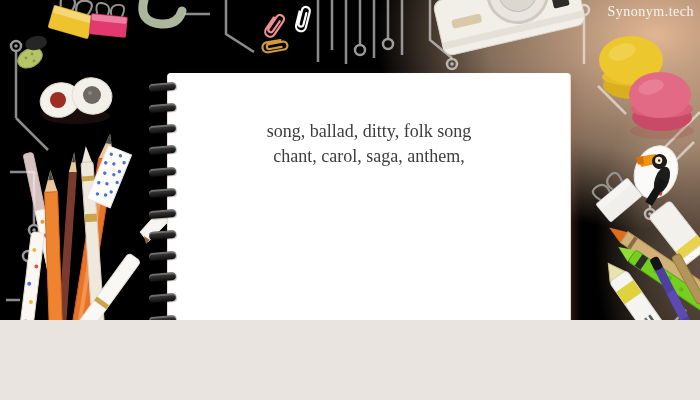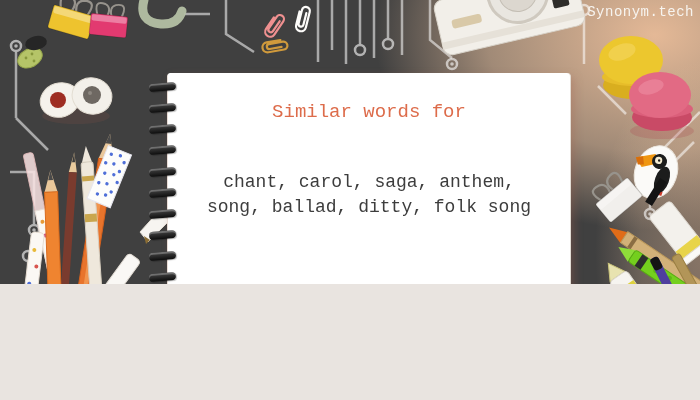--- a/index.html
+++ b/index.html
@@ -1,19 +1,19 @@
 <!DOCTYPE html>
 <html><head>
 <meta charset="utf-8">
 <style>
   html,body { margin:0; padding:0; background:#e9e4e0; }
   .stage {
-    position:relative; width:700px; height:284px; overflow:hidden;
-    background:#404040;
-    font-family:Liberation Mono, monospace;
+    position:relative; width:700px; height:320px; overflow:hidden;
+    background:#000000;
+    font-family:Liberation Serif, serif;
   }
   .layer { position:absolute; left:0; top:0; }
   .brand {
     position:absolute; top:4px; right:6px; z-index:5;
     color:#f7f4ef; font-size:14px; letter-spacing:.5px;
     text-decoration:none; cursor:pointer;
   }
   .notebook {
     position:absolute; left:168px; top:73px; width:402px; height:302px;
     background:#ffffff; border-radius:2px 4px 4px 2px; z-index:3;
@@ -286,20 +286,19 @@
         <i></i>
       <i></i>
         <i></i>
       <i></i>
         <i></i>
       <i></i>
         <i></i>
       <i></i>
         <i></i>
     </div>
-    <div class="heading1">Similar words for</div>
     <div class="syns">
+      <div>song, ballad, ditty, folk song</div>
       <div>chant, carol, saga, anthem,</div>
-      <div>song, ballad, ditty, folk song</div>
     </div>
   </div>
 
 </div>
 
 </body></html>

